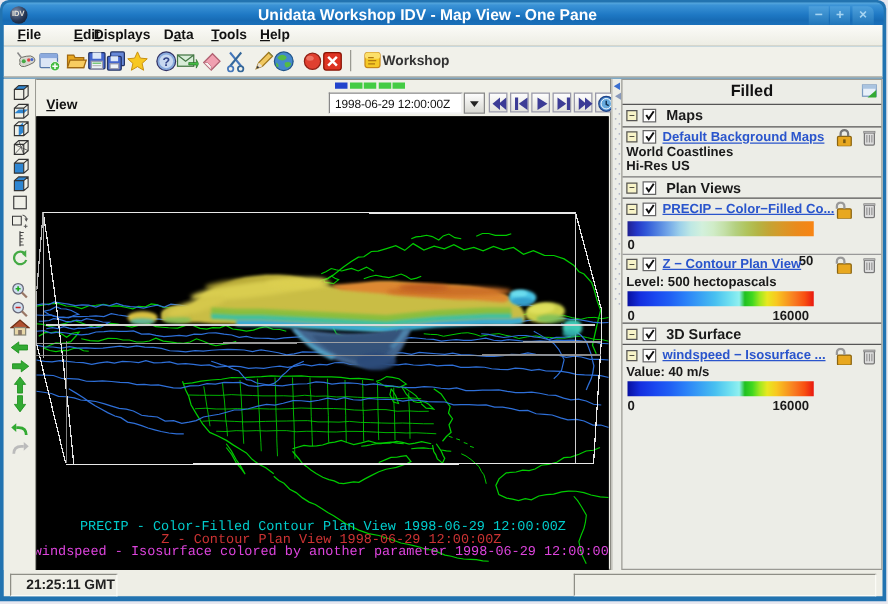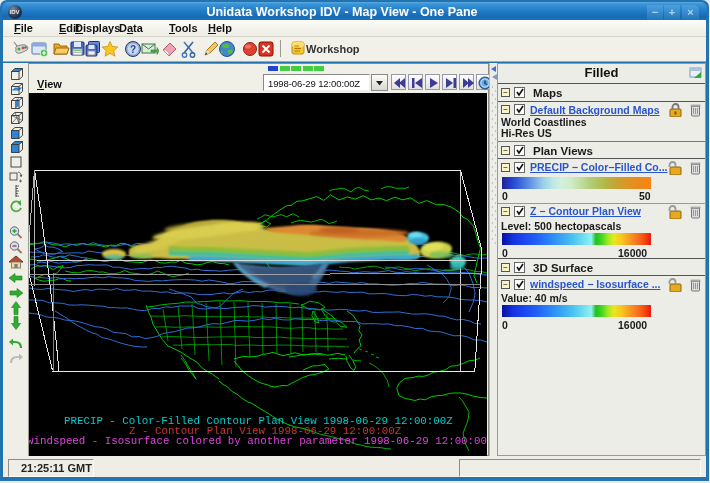--- a/index.html
+++ b/index.html
@@ -56,21 +56,21 @@
       <span>+</span>
     </div>
   <div class="tbtn" style="left:680px;width:17px;border-radius:0 5px 0 0;">
       <span>×</span>
     </div>
 </div>
 <div id="menubar">
   <span class="mi" style="left:11px;"><u>F</u>ile</span>
   <span class="mi" style="left:56px;"><u>E</u>dit</span>
   <span class="mi" style="left:72px;"><u>D</u>isplays</span>
-  <span class="mi" style="left:116px;">D<u>a</u>ta</span>
+  <span class="mi" style="left:128px;">D<u>a</u>ta</span>
   <span class="mi" style="left:166px;"><u>T</u>ools</span>
   <span class="mi" style="left:205px;"><u>H</u>elp</span>
 </div>
 <div id="toolbar">
   <svg class="ticn" style="left:10px;" viewBox="0 0 18 18">
       <path d="M3 10 Q2 7 4 6 L8 5 Q12 4 14 6 Q16 8 14 10 L10 12 Q6 14 4 13 Q2 12 3 10" fill="#d8d8d0" stroke="#707068" stroke-width="0.8"></path>
       <path d="M4 6 L1 2" stroke="#888" stroke-width="1.2"></path>
       <circle cx="6" cy="9" r="1.6" fill="#44aa44"></circle>
       <circle cx="10" cy="8" r="1.4" fill="#dd4444"></circle>
       <circle cx="12.5" cy="7.5" r="1.2" fill="#4466cc"></circle>
@@ -504,21 +504,21 @@
         <rect x="2" y="6" width="11" height="8" rx="1" fill="#e8a820" stroke="#8a6410"></rect>
         <path d="M1.5 6 V4 a3 3 0 0 1 6 0 V6" fill="none" stroke="#999" stroke-width="1.8"></path>
       </svg>
     <svg width="11" height="14" style="position:absolute;left:192px;top:97px;">
         <rect x="1.5" y="3" width="8" height="10" rx="1" fill="#ddd" stroke="#777"></rect>
         <rect x="1" y="2" width="9" height="1.5" fill="#bbb" stroke="#777" stroke-width="0.5"></rect>
         <path d="M3.5 5 V11 M5.5 5 V11 M7.5 5 V11" stroke="#888" stroke-width="0.8"></path>
       </svg>
     <div style="position:absolute;left:4px;top:113px;width:149px;height:12px;background:linear-gradient(90deg,#202090 0%,#2438c8 5%,#3058d8 10%,#5080e0 16%,#74a8e8 22%,#9cd0ea 28%,#bee8e4 34%,#d2f0dc 40%,#d0ecc8 46%,#c4e0a8 52%,#b4d080 58%,#b0c45c 64%,#b4b444 70%,#c4a434 76%,#d89828 83%,#ea8a1c 91%,#f88414 100%);"></div>
     <div class="lgtext" style="position:absolute;left:4px;top:126px;">0</div>
-    <div class="lgtext" style="position:absolute;left:141px;top:126px;">50</div>
+    <div class="lgtext" style="position:absolute;left:141px;top:139px;">50</div>
 
     <div class="hline" style="top:139px;background:#999;"></div>
     <div class="mbtn" style="left:3px;top:143px;">−</div>
     <div class="cbx" style="left:16px;top:142px;">
         <svg width="9" height="9" style="position:absolute;left:0;top:0;">
           <path d="M2 4 L4 7 L8 1" stroke="#111" stroke-width="1.6" fill="none"></path>
         </svg>
       </div>
     <span class="lglink" style="position:absolute;left:32px;top:141px;">Z − Contour Plan View</span>
     <svg width="15" height="14" style="position:absolute;left:170px;top:141px;">

